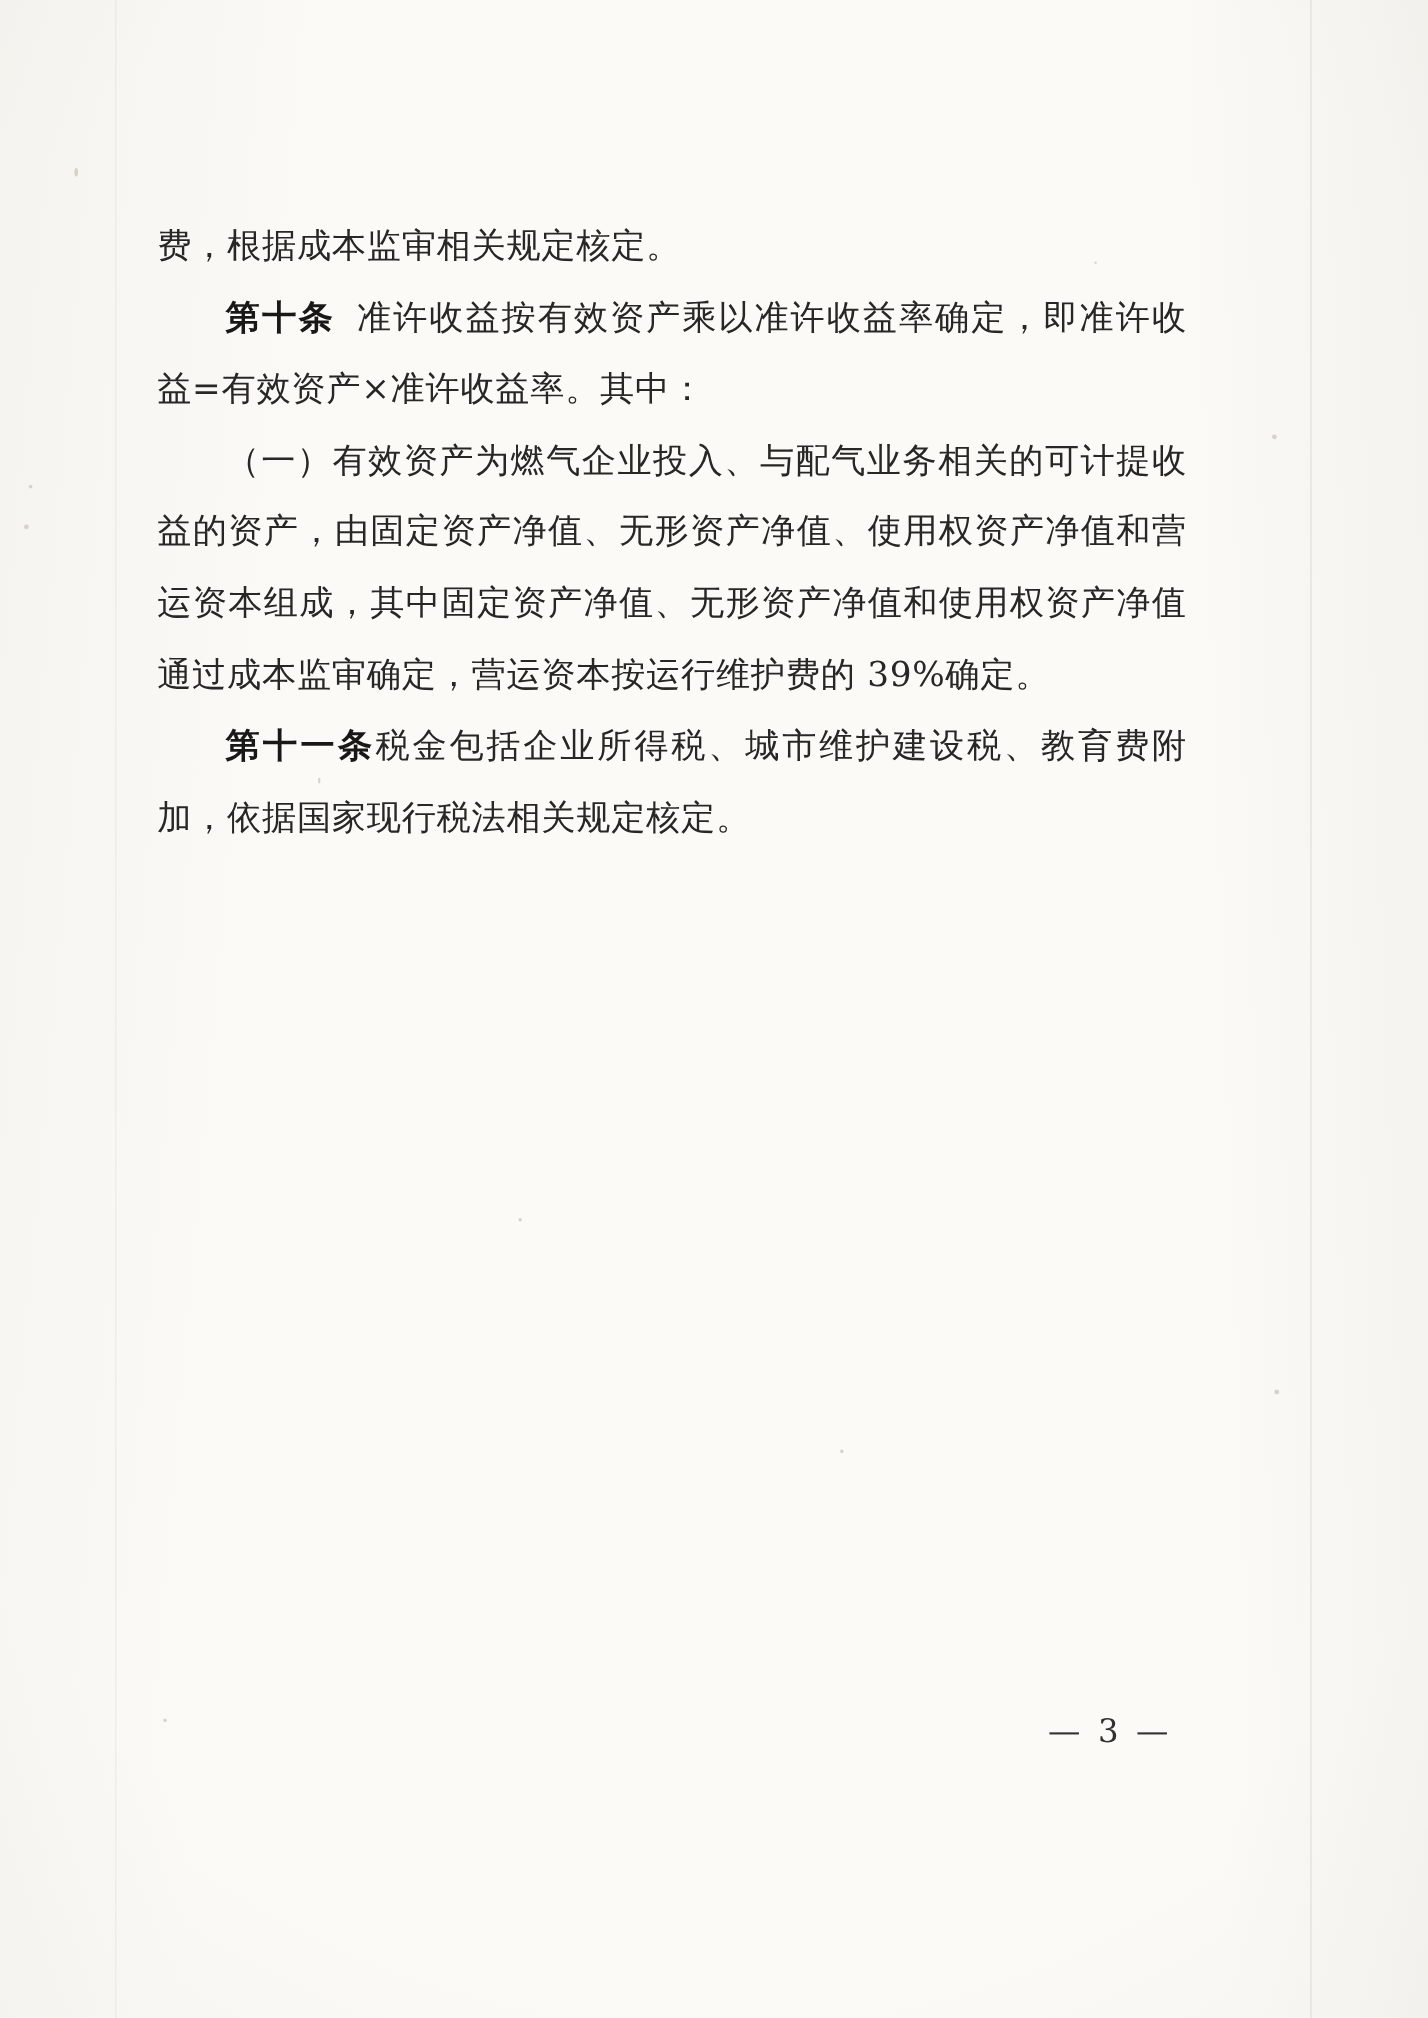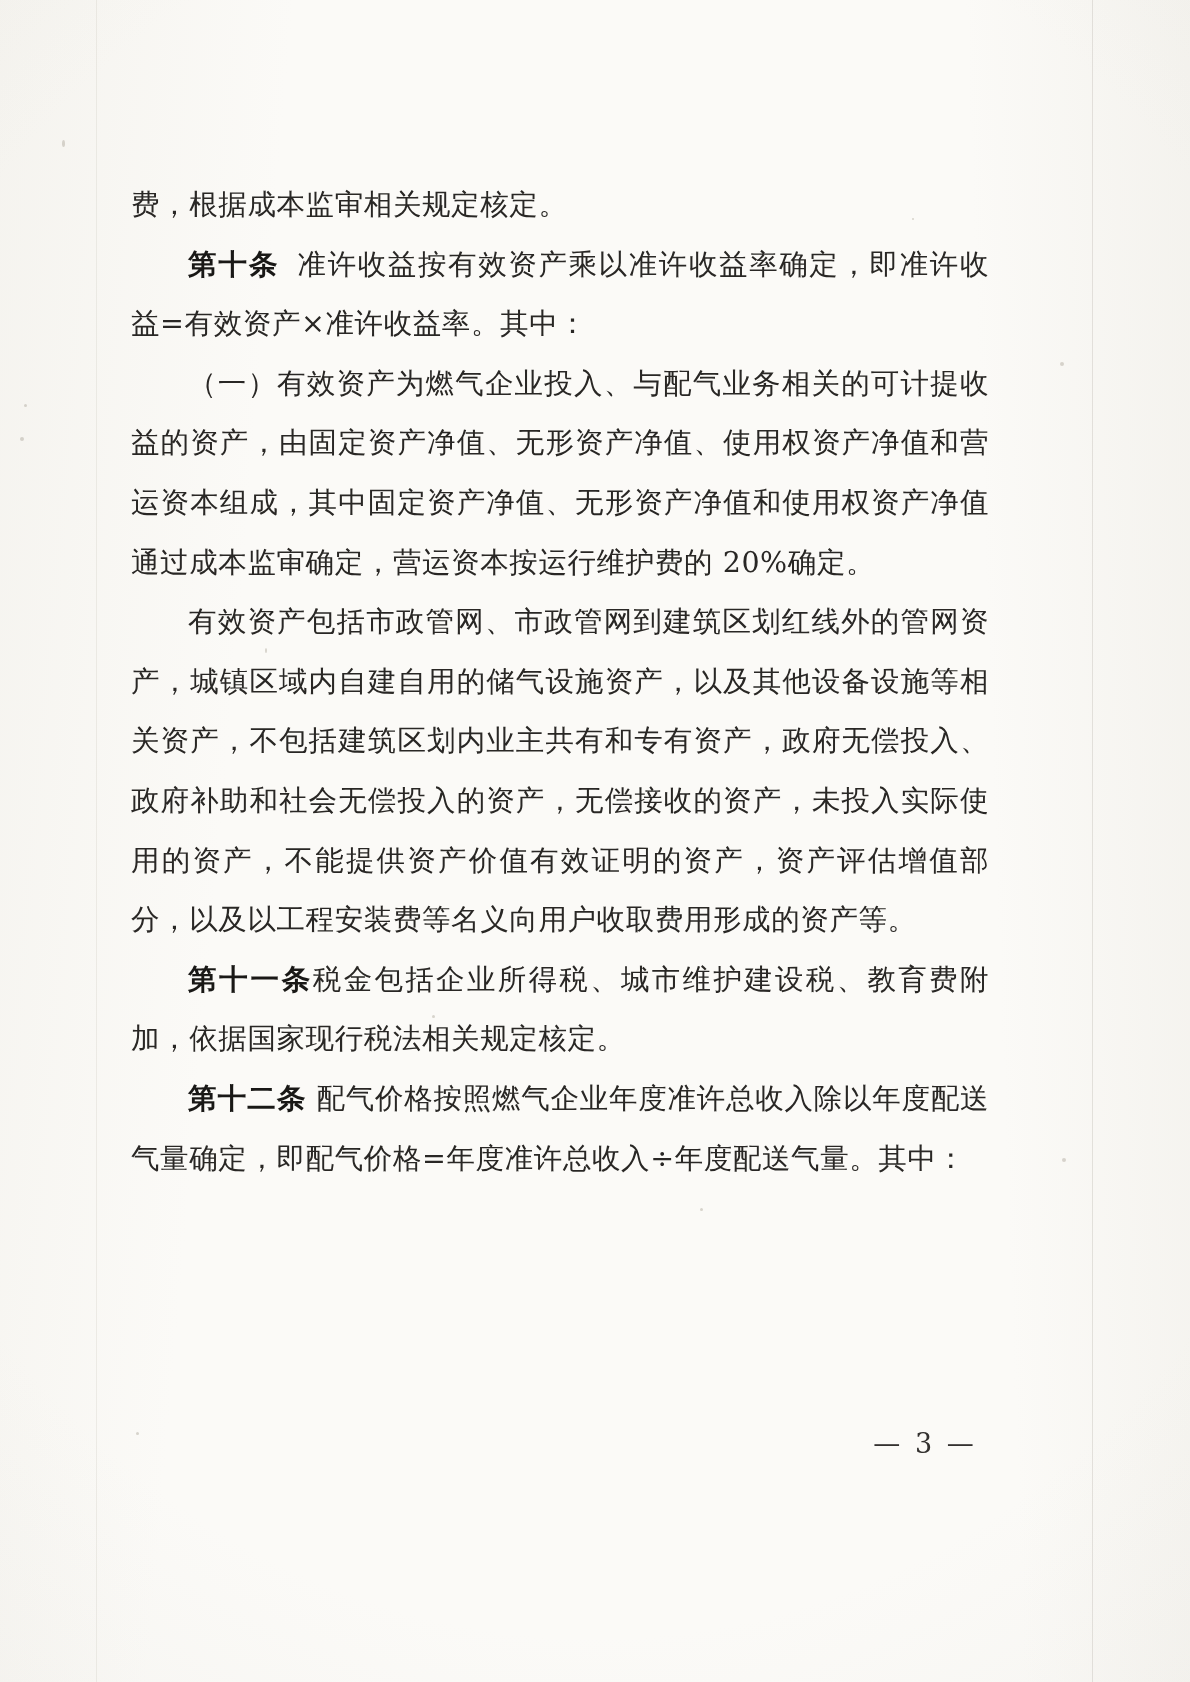--- a/index.html
+++ b/index.html
@@ -118,28 +118,26 @@
 
   <div class="scan-line" style="left:1092px;"></div>
   <div class="scan-line" style="left:96px; background:rgba(205,201,193,0.30);"></div>
 
   <div id="content">
 
     <p class="para">费，根据成本监审相关规定核定。</p>
 
     <p class="para indent"><span class="article-no" style="margin-right: 18px;">第十条</span><span>准许收益按有效资产乘以准许收益率确定，即准许收益=有效资产×准许收益率。其中：</span></p>
 
-    <p class="para indent">（一）有效资产为燃气企业投入、与配气业务相关的可计提收益的资产，由固定资产净值、无形资产净值、使用权资产净值和营运资本组成，其中固定资产净值、无形资产净值和使用权资产净值通过成本监审确定，营运资本按运行维护费的 20%确定。</p>
+    <p class="para indent">（一）有效资产为燃气企业投入、与配气业务相关的可计提收益的资产，由固定资产净值、无形资产净值、使用权资产净值和营运资本组成，其中固定资产净值、无形资产净值和使用权资产净值通过成本监审确定，营运资本按运行维护费的 39%确定。</p>
 
-    <p class="para indent">有效资产包括市政管网、市政管网到建筑区划红线外的管网资产，城镇区域内自建自用的储气设施资产，以及其他设备设施等相关资产，不包括建筑区划内业主共有和专有资产，政府无偿投入、政府补助和社会无偿投入的资产，无偿接收的资产，未投入实际使用的资产，不能提供资产价值有效证明的资产，资产评估增值部分，以及以工程安装费等名义向用户收取费用形成的资产等。</p>
 
 
     <p class="para indent"><span class="article-no" style="">第十一条</span><span>税金包括企业所得税、城市维护建设税、教育费附加，依据国家现行税法相关规定核定。</span></p>
 
-    <p class="para indent"><span class="article-no" style="margin-right: 10px;">第十二条</span><span>配气价格按照燃气企业年度准许总收入除以年度配送气量确定，即配气价格=年度准许总收入÷年度配送气量。其中：</span></p>
 
 
   </div>
 
   <div id="footer">
     <span id="page-number">— 3 —</span>
   </div>
 
 </div>
 

